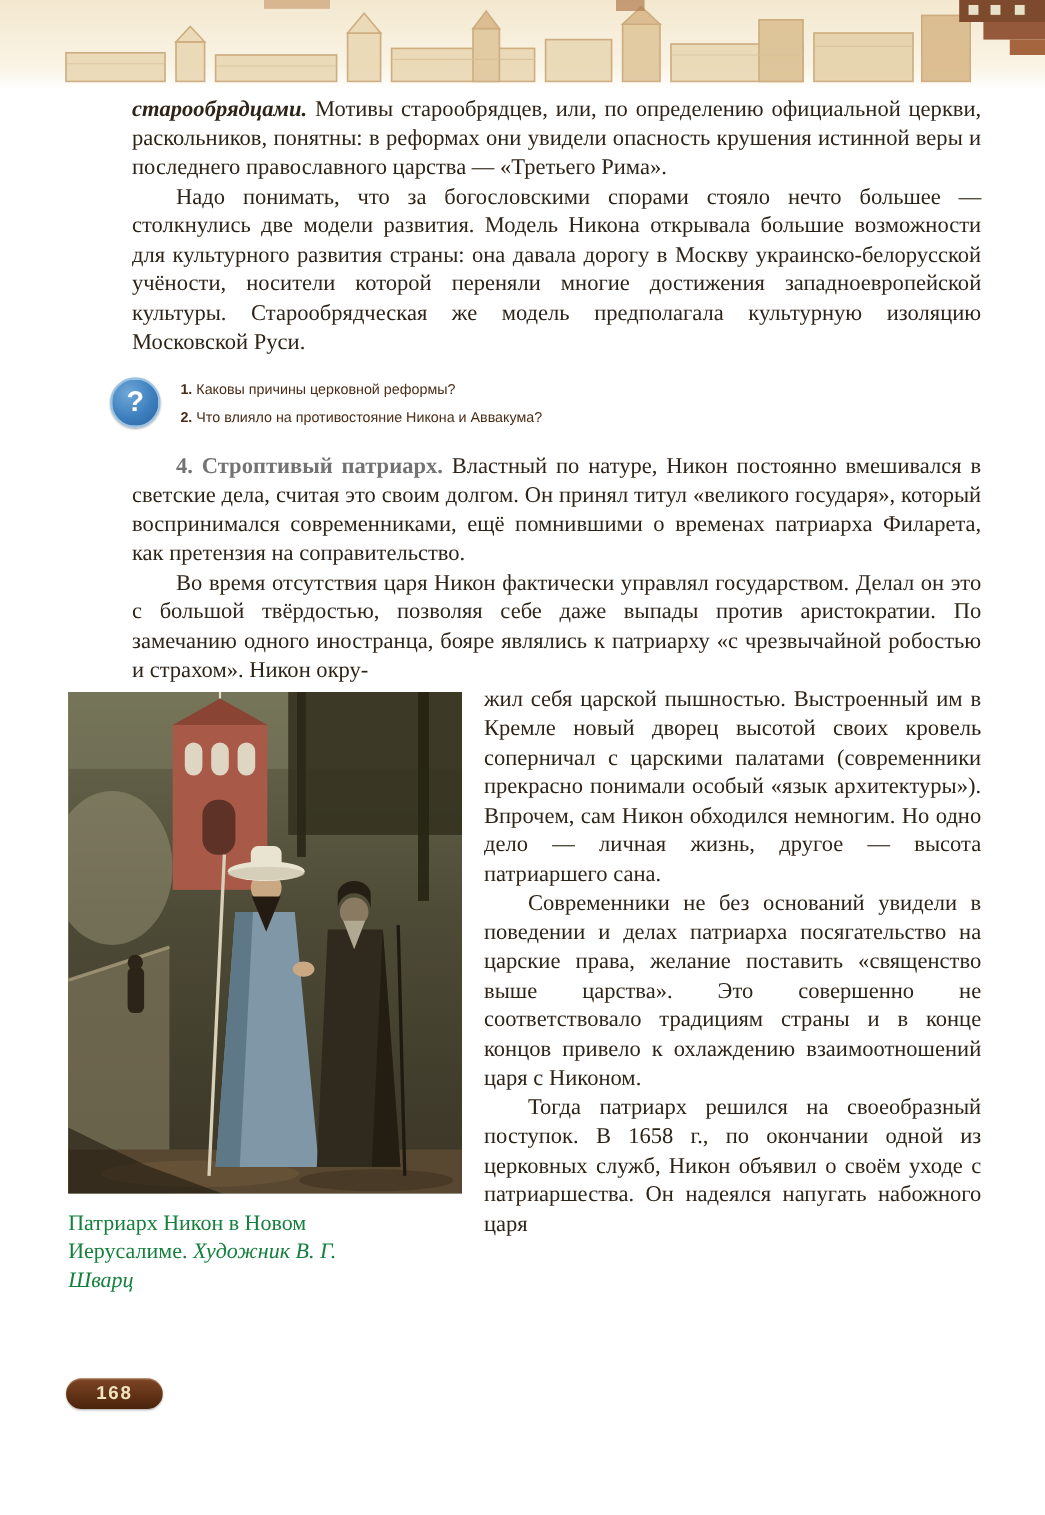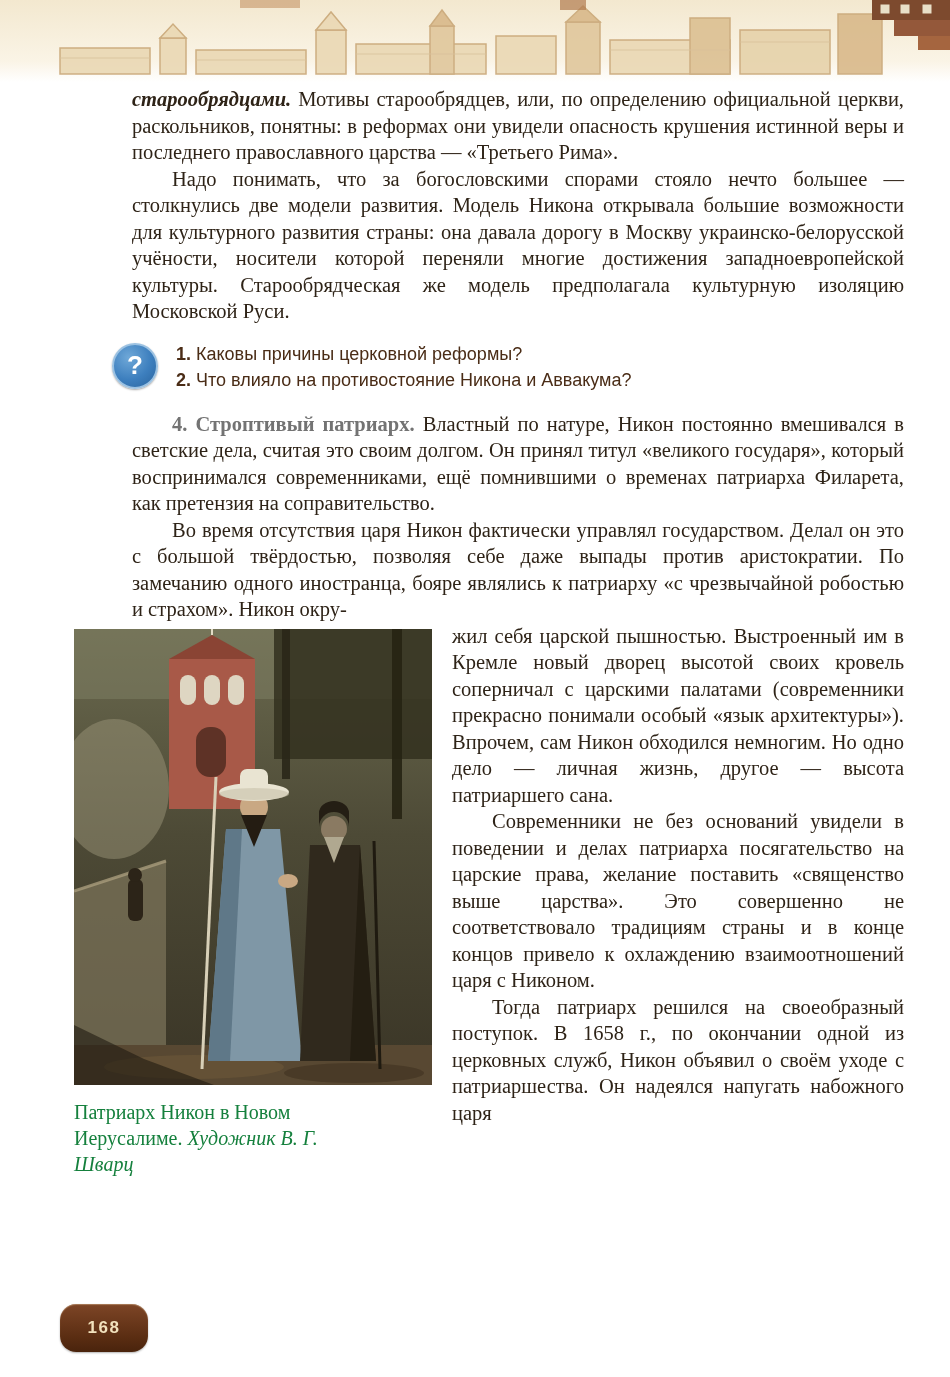--- a/index.html
+++ b/index.html
@@ -3,43 +3,43 @@
 <meta charset="utf-8">
 <style>
   html,body{margin:0;padding:0;}
   body{
     width:950px;height:1377px;position:relative;overflow:hidden;
     background:#ffffff;color:#2e2317;
     font-family:"Liberation Serif", serif;
   }
   .page{width:950px;height:1377px;position:relative;}
   .header-art{position:absolute;top:0;left:0;width:950px;height:82px;}
-  .content{position:absolute;top:86px;left:132px;width:772px;}
+  .content{position:absolute;top:86px;left:120px;width:772px;}
   p{margin:0;text-align:justify;font-size:20.5px;line-height:26.5px;}
   .indent{text-indent:40px;}
   .p1lead{font-style:italic;font-weight:bold;}
   .questions{display:flex;align-items:flex-start;margin:16px 0 18px 0;}
   .qicon{
     width:42px;height:42px;border-radius:50%;flex:0 0 42px;margin-left:-20px;margin-top:2px;
     background:radial-gradient(circle at 35% 30%, #6fa8d8 0%, #3d7fbe 55%, #2a649e 100%);
     border:2px solid #9cc2e2;box-shadow:0 1px 2px rgba(0,0,0,.35);
     color:#ffffff;font-family:"Liberation Sans",sans-serif;font-weight:bold;font-size:26px;
     display:flex;align-items:center;justify-content:center;
   }
   .qlist{margin-left:18px;font-family:"Liberation Sans",sans-serif;
-    font-size:18px;line-height:26px;color:#4a2c16;}
+    font-size:13px;line-height:26px;color:#4a2c16;}
   .qrow b{font-weight:bold;}
   .s4t{color:#737373;font-weight:bold;}
   .flow{margin-top:0;}
   .fig{float:left;width:358px;margin:6px 20px 0 -58px;padding:0;}
   .painting{width:358px;height:456px;box-shadow:0 0 0 1px #8a8a7a inset;}
   .caption{margin-top:14px;font-size:20px;line-height:26px;color:#15803d;width:290px;text-align:left;}
   .caption i{font-style:italic;}
   .page-badge{
-    position:absolute;left:60px;top:1304px;width:88px;height:48px;border-radius:16px;
+    position:absolute;left:60px;top:1253px;width:88px;height:28px;border-radius:16px;
     background:linear-gradient(#7d4526 0%, #5a2d12 70%, #49230c 100%);
     box-shadow:inset 0 1px 1px rgba(255,230,190,.35), 0 1px 2px rgba(0,0,0,.3);
     display:flex;align-items:center;justify-content:center;
     color:#f2e2bd;font-family:"Liberation Sans",sans-serif;font-weight:bold;
     font-size:17px;letter-spacing:1.5px;
   }
 </style>
 </head>
 <body>
 

